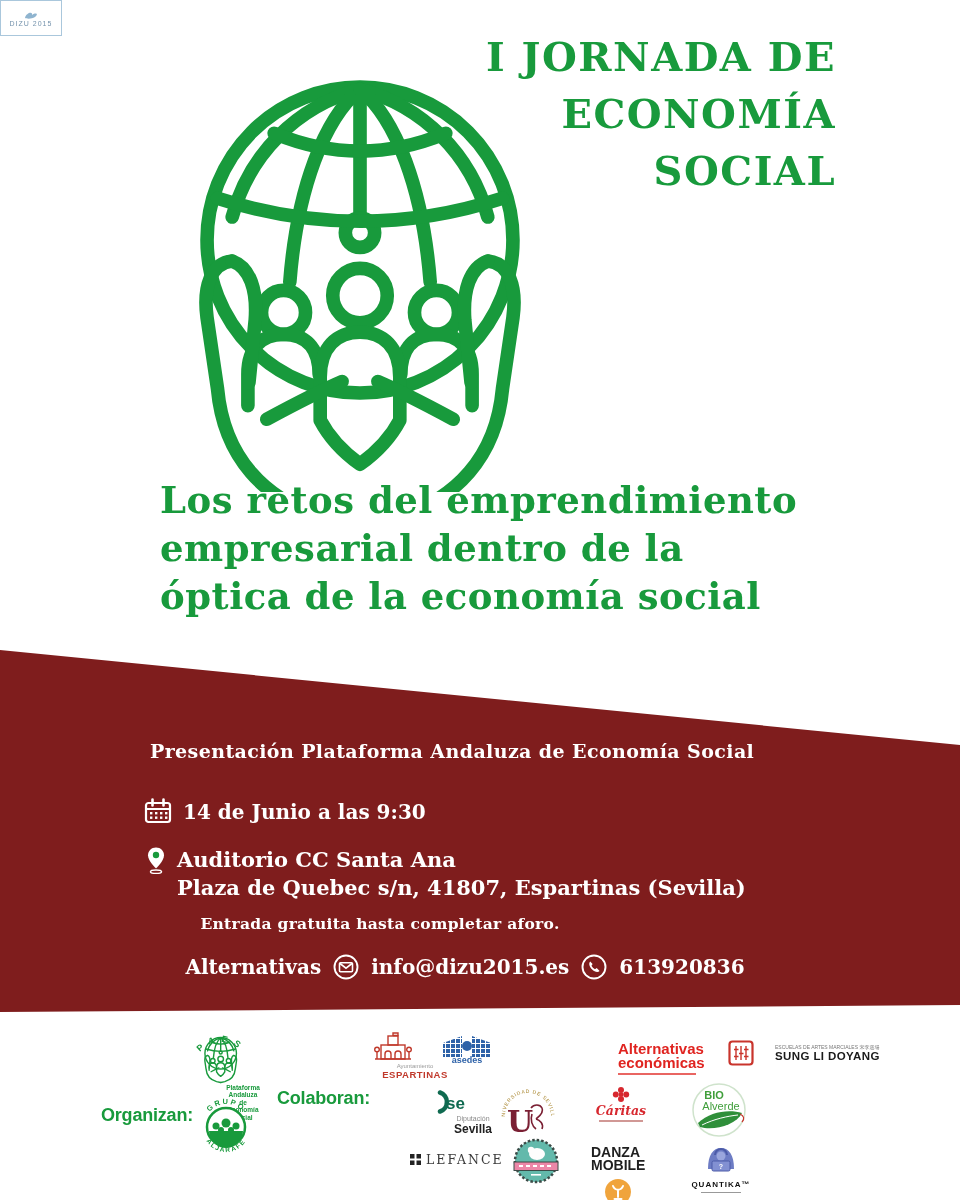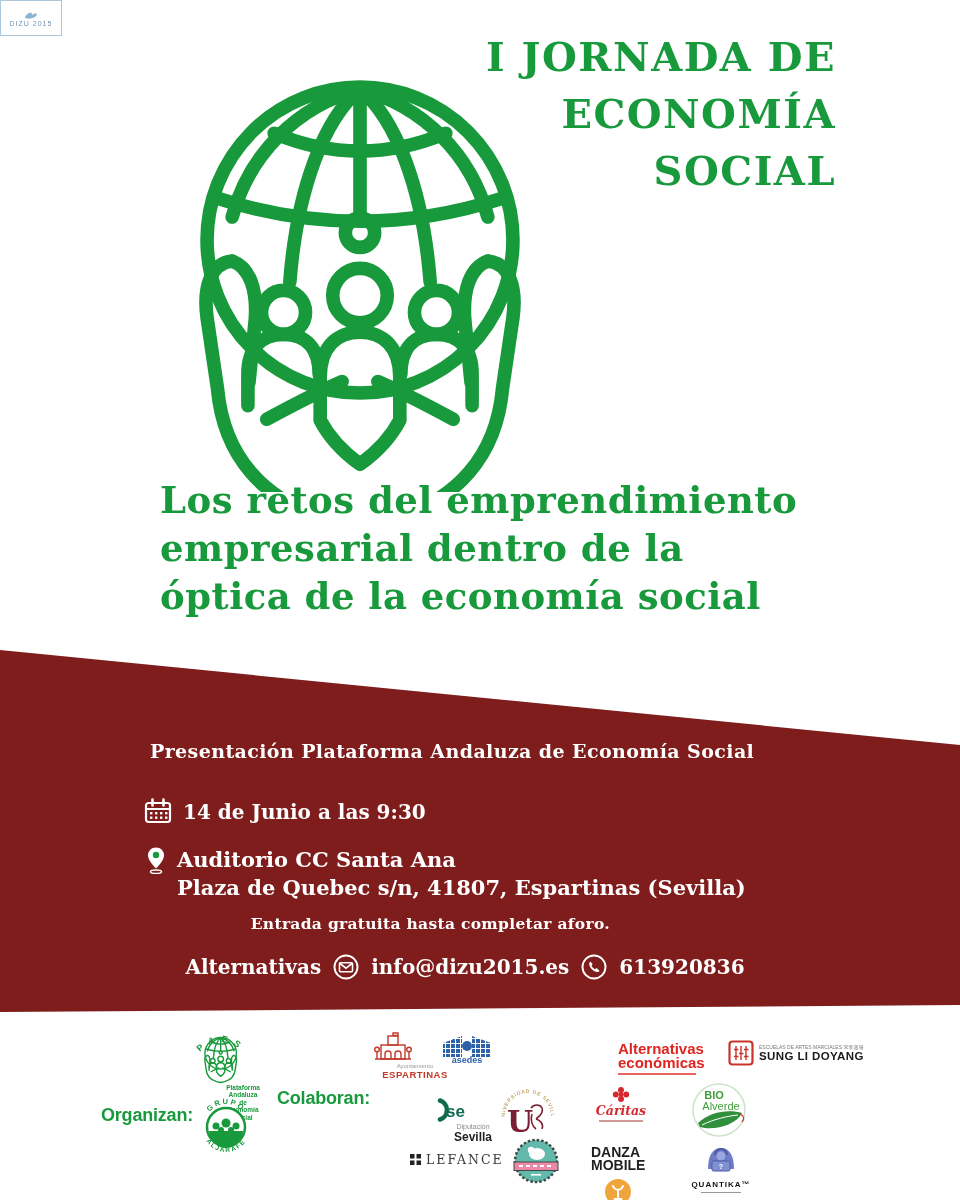--- a/index.html
+++ b/index.html
@@ -12,21 +12,21 @@
   .subtitle{position:absolute;left:160px;top:476px;color:#189a3c;font-weight:800;
             font-size:37px;line-height:48px;letter-spacing:.5px;}
   
   .band{position:absolute;left:0;top:648px;width:960px;height:368px;background:#7f1d1d;
         clip-path:polygon(0 2px,960px 97px,960px 357px,0 364px);color:#fff;}
   .band .hdr{position:absolute;left:150px;top:92px;font-weight:800;font-size:19px;letter-spacing:.4px;}
   .row{position:absolute;display:flex;align-items:flex-end;gap:11px;font-weight:800;}
   .date-row{left:144px;top:150px;font-size:20px;}
   .venue-row{left:146px;top:198px;align-items:flex-start;}
   .venue-txt{font-size:21px;line-height:28px;font-weight:700;}
-  .note{position:absolute;left:150px;top:266px;width:460px;text-align:right;
+  .note{position:absolute;left:150px;top:266px;width:460px;text-align:center;
         font-weight:800;font-size:15.5px;letter-spacing:.3px;}
   .inscr{position:absolute;left:150px;top:306px;width:630px;display:flex;justify-content:center;
          align-items:center;gap:12px;font-weight:800;font-size:20px;}
   
   .org-label,.col-label{position:absolute;font-family:"Liberation Sans","DejaVu Sans",sans-serif;
          font-weight:bold;color:#189a3c;font-size:18px;letter-spacing:-.2px;}
   .org-label{left:101px;top:1085px;margin-top:20px;}
   .col-label{left:277px;top:1088px;}
   .logo-box{position:absolute;display:flex;flex-direction:column;align-items:center;}
   .tiny{font-family:"Liberation Sans","DejaVu Sans",sans-serif;line-height:1.15;text-align:center;padding-left:44px;}
@@ -37,24 +37,24 @@
   .espartinas .cap{font-size:6px;color:#9a9a9a;margin-top:1px;}
   .espartinas .nm{font-size:9.5px;font-weight:bold;color:#c0392b;letter-spacing:.5px;}
   .asedes{left:438px;top:1034px;width:58px;}
   .dizu{left:523px;top:1038px;width:60px;height:34px;border:1.5px solid #aac7dc;
         display:flex;flex-direction:column;align-items:center;justify-content:center;background:#fff;}
   .dizu .nm{font-family:"Liberation Sans",sans-serif;font-size:7px;color:#7593ad;letter-spacing:1px;}
   .alternativas{left:618px;top:1042px;align-items:flex-start;}
   .alternativas .ln{font-family:"Liberation Sans",sans-serif;font-weight:bold;color:#e02420;
                     font-size:15px;line-height:14px;}
   .alternativas .rule{width:78px;height:2px;background:#e02420;opacity:.7;margin-top:3px;}
-  .sungli{left:728px;top:1040px;flex-direction:row;align-items:center;gap:5px;}
+  .sungli{left:728px;top:1040px;flex-direction:row;align-items:center;gap:21px;}
   .sungli .cap{font-family:"Liberation Sans",sans-serif;font-size:5px;color:#777;white-space:nowrap;}
   .sungli .nm{font-family:"Liberation Sans",sans-serif;font-weight:bold;font-size:11.5px;color:#1a1a1a;letter-spacing:.4px;}
-  .diputacion{left:420px;top:1090px;width:62px;margin-top:8px;}
+  .diputacion{left:420px;top:1090px;width:62px;}
   .diputacion .cap{font-size:7px;color:#8a8a8a;margin-top:1px;}
   .diputacion .nm{font-size:12px;font-weight:bold;color:#222;font-family:"Liberation Sans",sans-serif;}
   .universidad{left:498px;top:1084px;width:60px;}
   .caritas{left:596px;top:1086px;width:50px;}
   .caritas .nm{font-style:italic;font-weight:bold;color:#d7282f;font-size:12.5px;}
   .caritas .rule{width:44px;height:1.5px;background:#b2544f;opacity:.6;margin-top:2px;}
   .bioalverde{left:690px;top:1083px;width:58px;}
   .lefance{left:410px;top:1152px;flex-direction:row;align-items:center;gap:5px;}
   .lefance .nm{font-size:12.5px;color:#3a3a3a;letter-spacing:2px;}
   .badge{left:511px;top:1138px;width:50px;}

